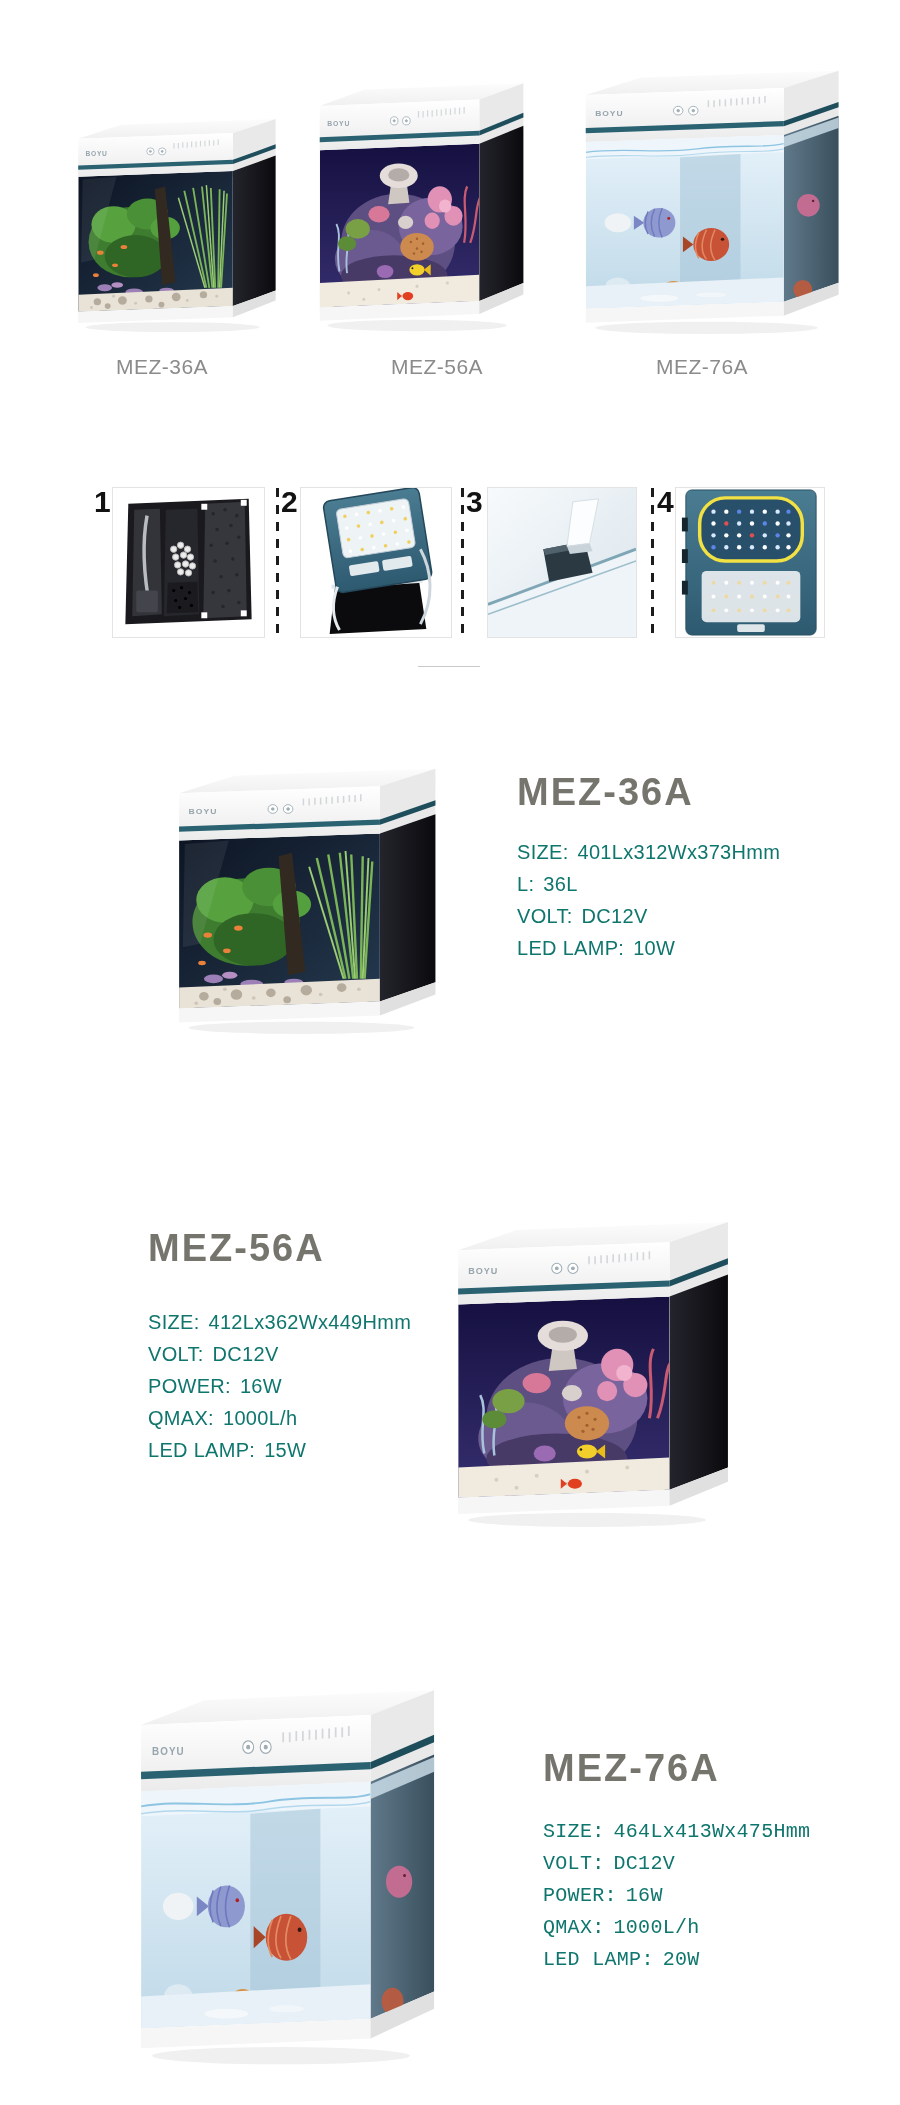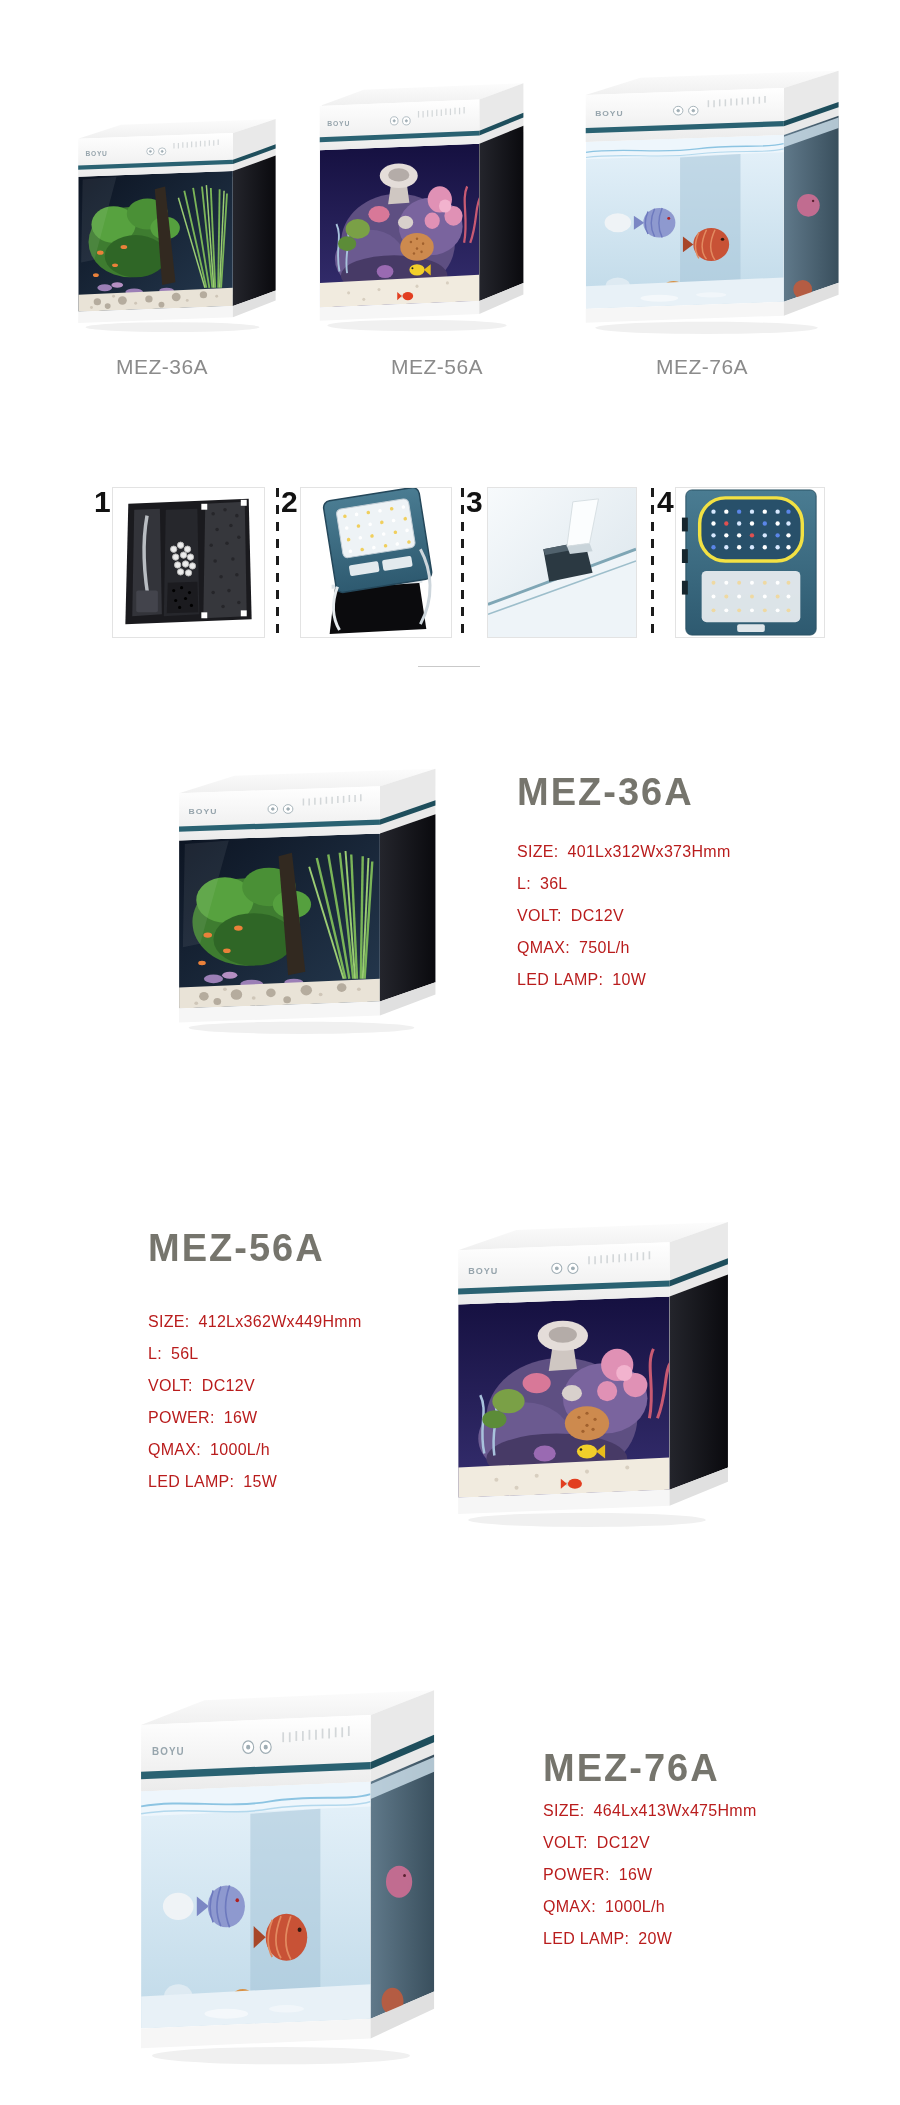--- a/index.html
+++ b/index.html
@@ -24,21 +24,21 @@
     width:3px;
     background:repeating-linear-gradient(to bottom,#1c1c1c 0 9px,transparent 9px 17px);
   }
   .divider{height:1px;background:#c9c9c9;}
   
   .product-title{
     font-size:38px;color:#76756d;letter-spacing:2px;line-height:1.1;white-space:nowrap;
   }
   .product-title .pfx{font-weight:700;}
   .product-title .bld{font-weight:700;}
-  .spec-list{font-size:16px;color:#b91c1c;letter-spacing:.3px;}
+  .spec-list{font-size:20px;color:#0f766e;letter-spacing:.3px;}
   .spec-row{height:32px;line-height:32px;white-space:nowrap;}
   .spec-label{display:inline-block;}
   .spec-value{display:inline-block;margin-left:9px;}
   .tank svg{display:block;width:100%;height:100%;}
 </style>
 </head>
 <body>
 
 <svg width="0" height="0" style="position:absolute" aria-hidden="true">
   <defs>
@@ -609,32 +609,30 @@
         <polygon points="232,276 290,254 290,268 232,292" fill="#e0e0e0"></polygon>
       </svg>
     </div>
     <div class="abs product-title" style="left:517px;top:72px;">
       <span class="pfx">MEZ-</span><span class="bld">36A</span>
     </div>
     <div class="abs spec-list" style="left:517px;top:136px;">
       <div class="spec-row"><span class="spec-label">SIZE:</span><span class="spec-value">401Lx312Wx373Hmm</span></div>
       <div class="spec-row"><span class="spec-label">L:</span><span class="spec-value">36L</span></div>
       <div class="spec-row"><span class="spec-label">VOLT:</span><span class="spec-value">DC12V</span></div>
-      <div class="spec-row"><span class="spec-label">QMAX:</span><span class="spec-value">750L/h</span></div>
       <div class="spec-row"><span class="spec-label">LED LAMP:</span><span class="spec-value">10W</span></div>
     </div>
   </div>
 
   <div class="abs" style="left:0;top:1160px;width:900px;height:420px;">
     <div class="abs product-title" style="left:148px;top:68px;">
       <span class="pfx">MEZ-</span><span class="bld">56A</span>
     </div>
     <div class="abs spec-list" style="left:148px;top:146px;">
       <div class="spec-row"><span class="spec-label">SIZE:</span><span class="spec-value">412Lx362Wx449Hmm</span></div>
-      <div class="spec-row"><span class="spec-label">L:</span><span class="spec-value">56L</span></div>
       <div class="spec-row"><span class="spec-label">VOLT:</span><span class="spec-value">DC12V</span></div>
       <div class="spec-row"><span class="spec-label">POWER:</span><span class="spec-value">16W</span></div>
       <div class="spec-row"><span class="spec-label">QMAX:</span><span class="spec-value">1000L/h</span></div>
       <div class="spec-row"><span class="spec-label">LED LAMP:</span><span class="spec-value">15W</span></div>
     </div>
     <div class="abs tank" style="left:436px;top:52px;width:302px;height:322px;">
       <svg viewBox="0 0 300 320" preserveAspectRatio="none">
         <ellipse cx="150" cy="306" rx="118" ry="7" fill="#f0f0f0"></ellipse>
         <polygon points="22,38 232,30 290,10 80,18" fill="url(#gLidTop)"></polygon>
         <polygon points="232,30 290,10 290,62 232,84" fill="#e9e9e9"></polygon>
@@ -784,21 +782,21 @@
           <ellipse cx="100" cy="272" rx="20" ry="4" fill="#ffffff" opacity="0.5"></ellipse>
           <ellipse cx="155" cy="268" rx="16" ry="3" fill="#ffffff" opacity="0.4"></ellipse>
         </g>
         <polygon points="22,284 232,276 232,292 22,300" fill="#f6f6f6"></polygon>
         <polygon points="232,276 290,254 290,268 232,292" fill="#e0e0e0"></polygon>
       </svg>
     </div>
     <div class="abs product-title" style="left:543px;top:108px;">
       <span class="pfx">MEZ-</span><span class="bld">76A</span>
     </div>
-    <div class="abs spec-list" style="left:543px;top:155px;">
+    <div class="abs spec-list" style="left:543px;top:176px;font-family:Liberation Mono, monospace;">
       <div class="spec-row"><span class="spec-label">SIZE:</span><span class="spec-value">464Lx413Wx475Hmm</span></div>
       <div class="spec-row"><span class="spec-label">VOLT:</span><span class="spec-value">DC12V</span></div>
       <div class="spec-row"><span class="spec-label">POWER:</span><span class="spec-value">16W</span></div>
       <div class="spec-row"><span class="spec-label">QMAX:</span><span class="spec-value">1000L/h</span></div>
       <div class="spec-row"><span class="spec-label">LED LAMP:</span><span class="spec-value">20W</span></div>
     </div>
   </div>
 
 </div>
 

